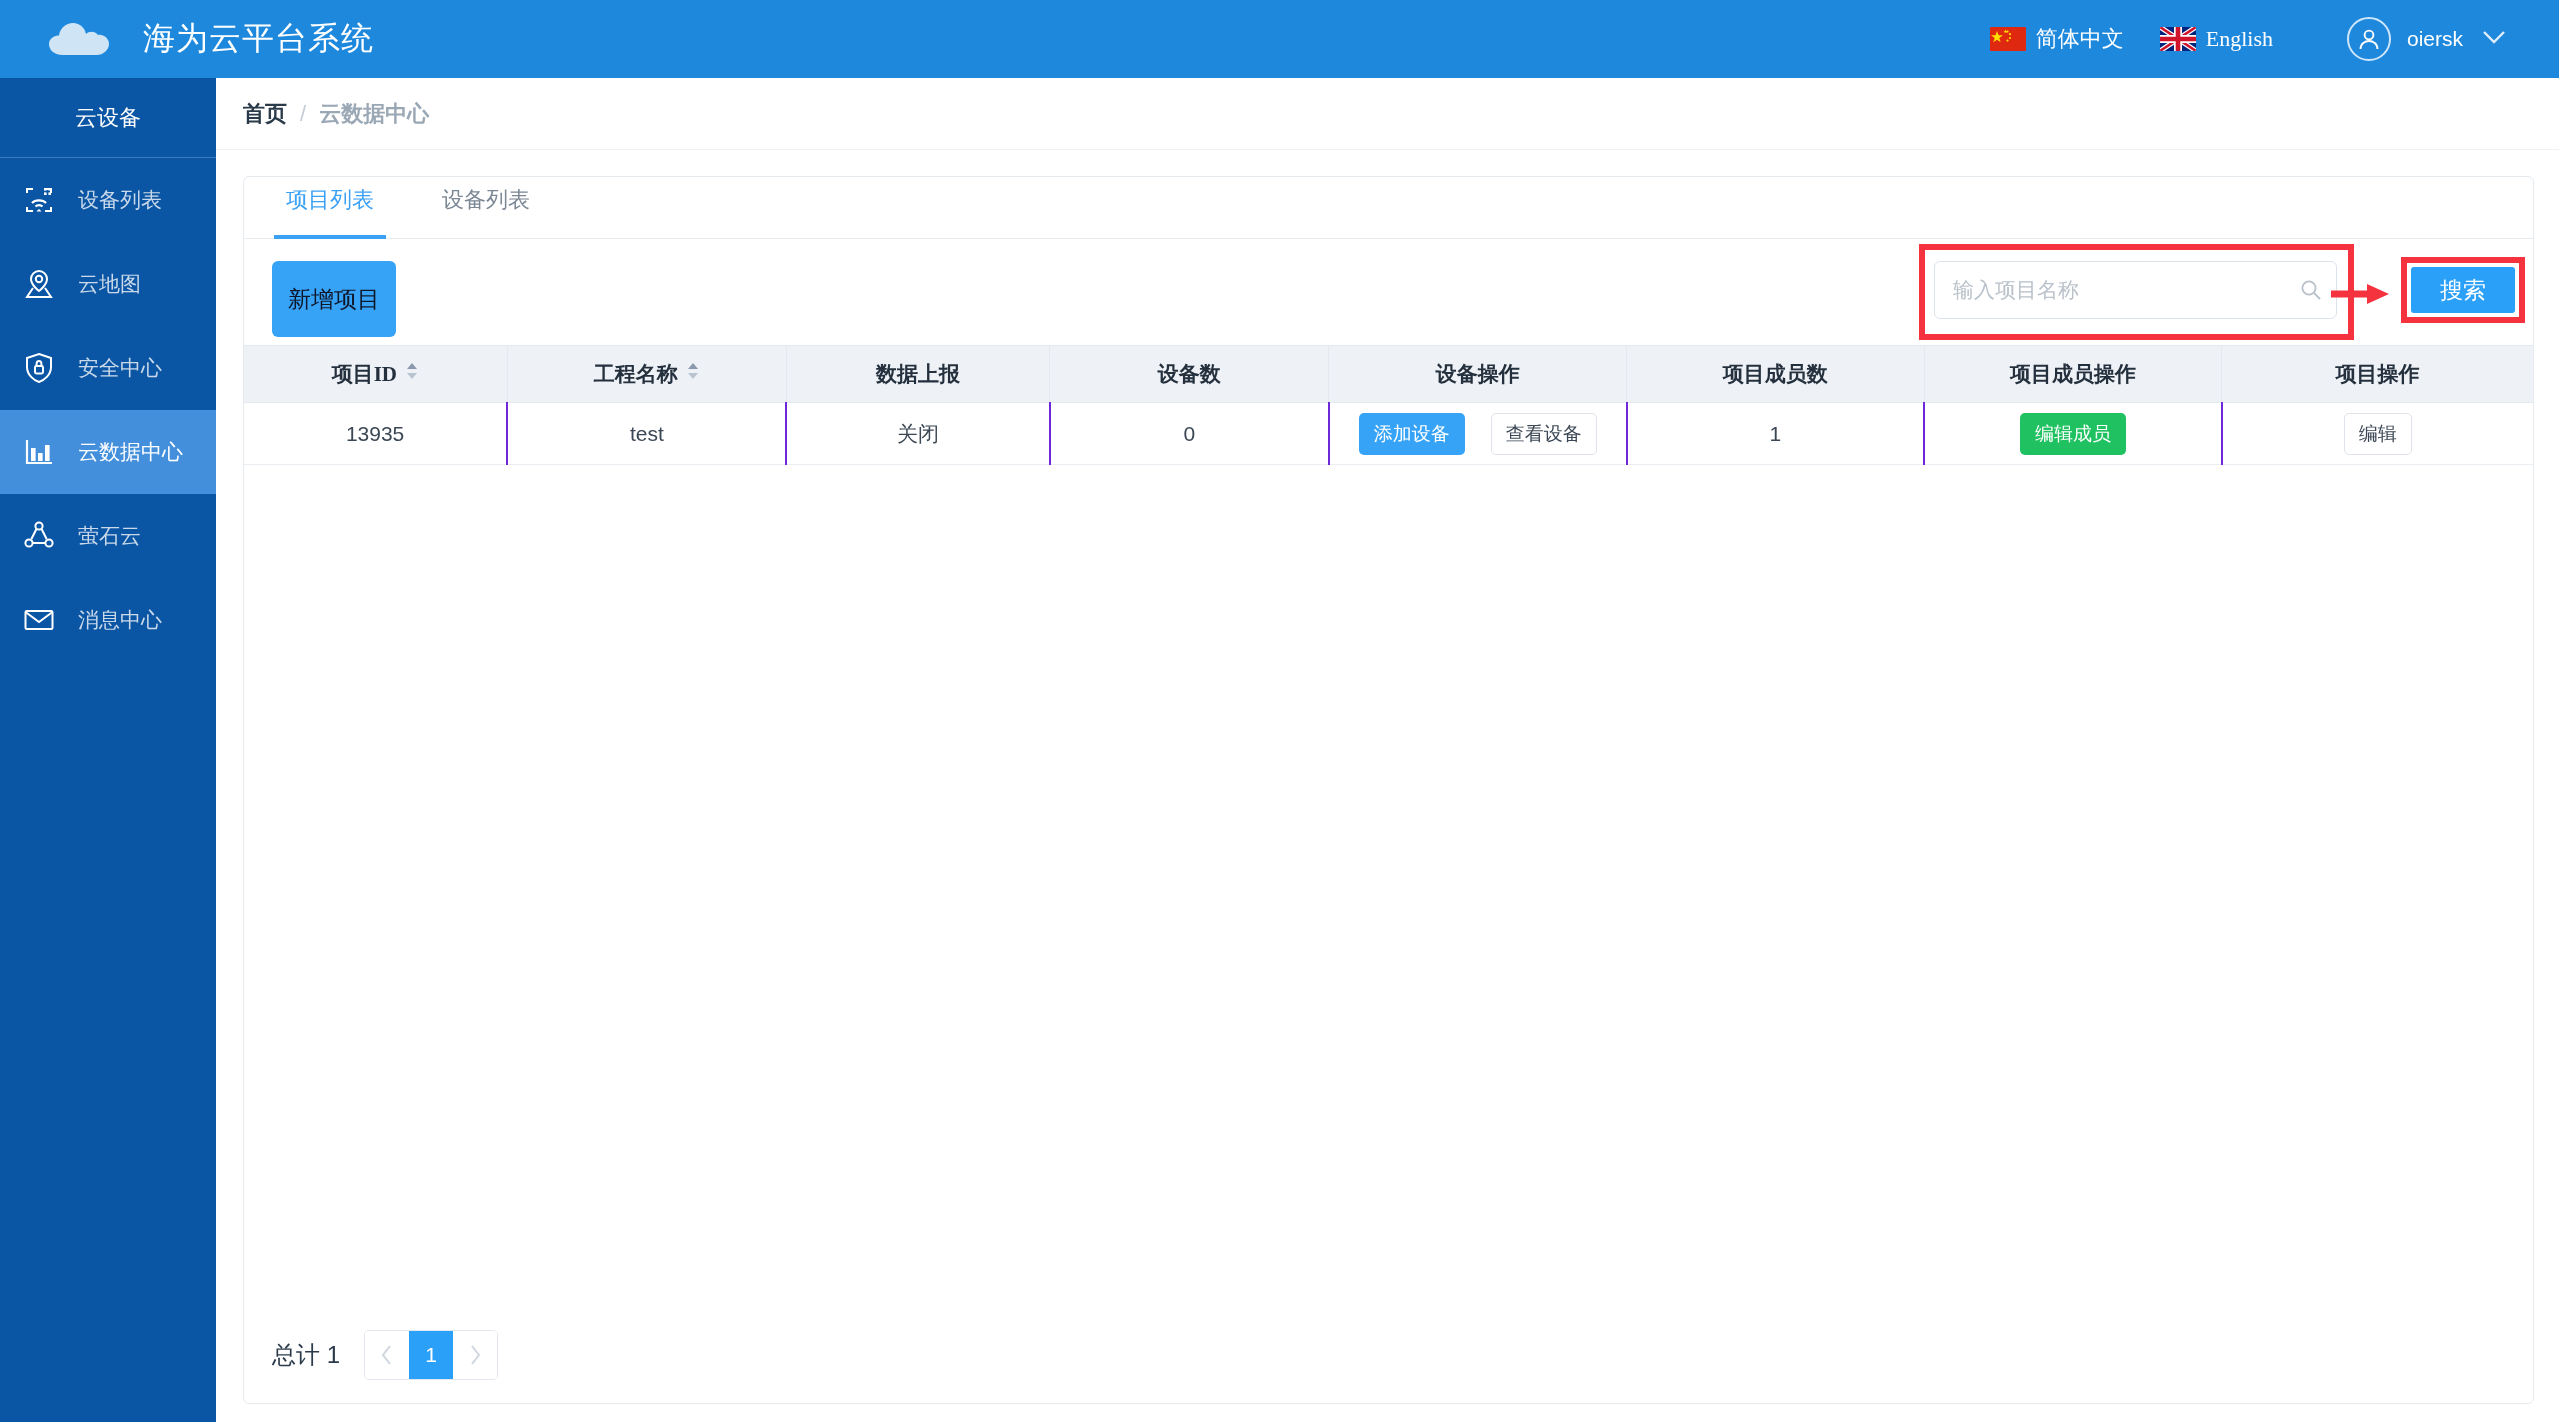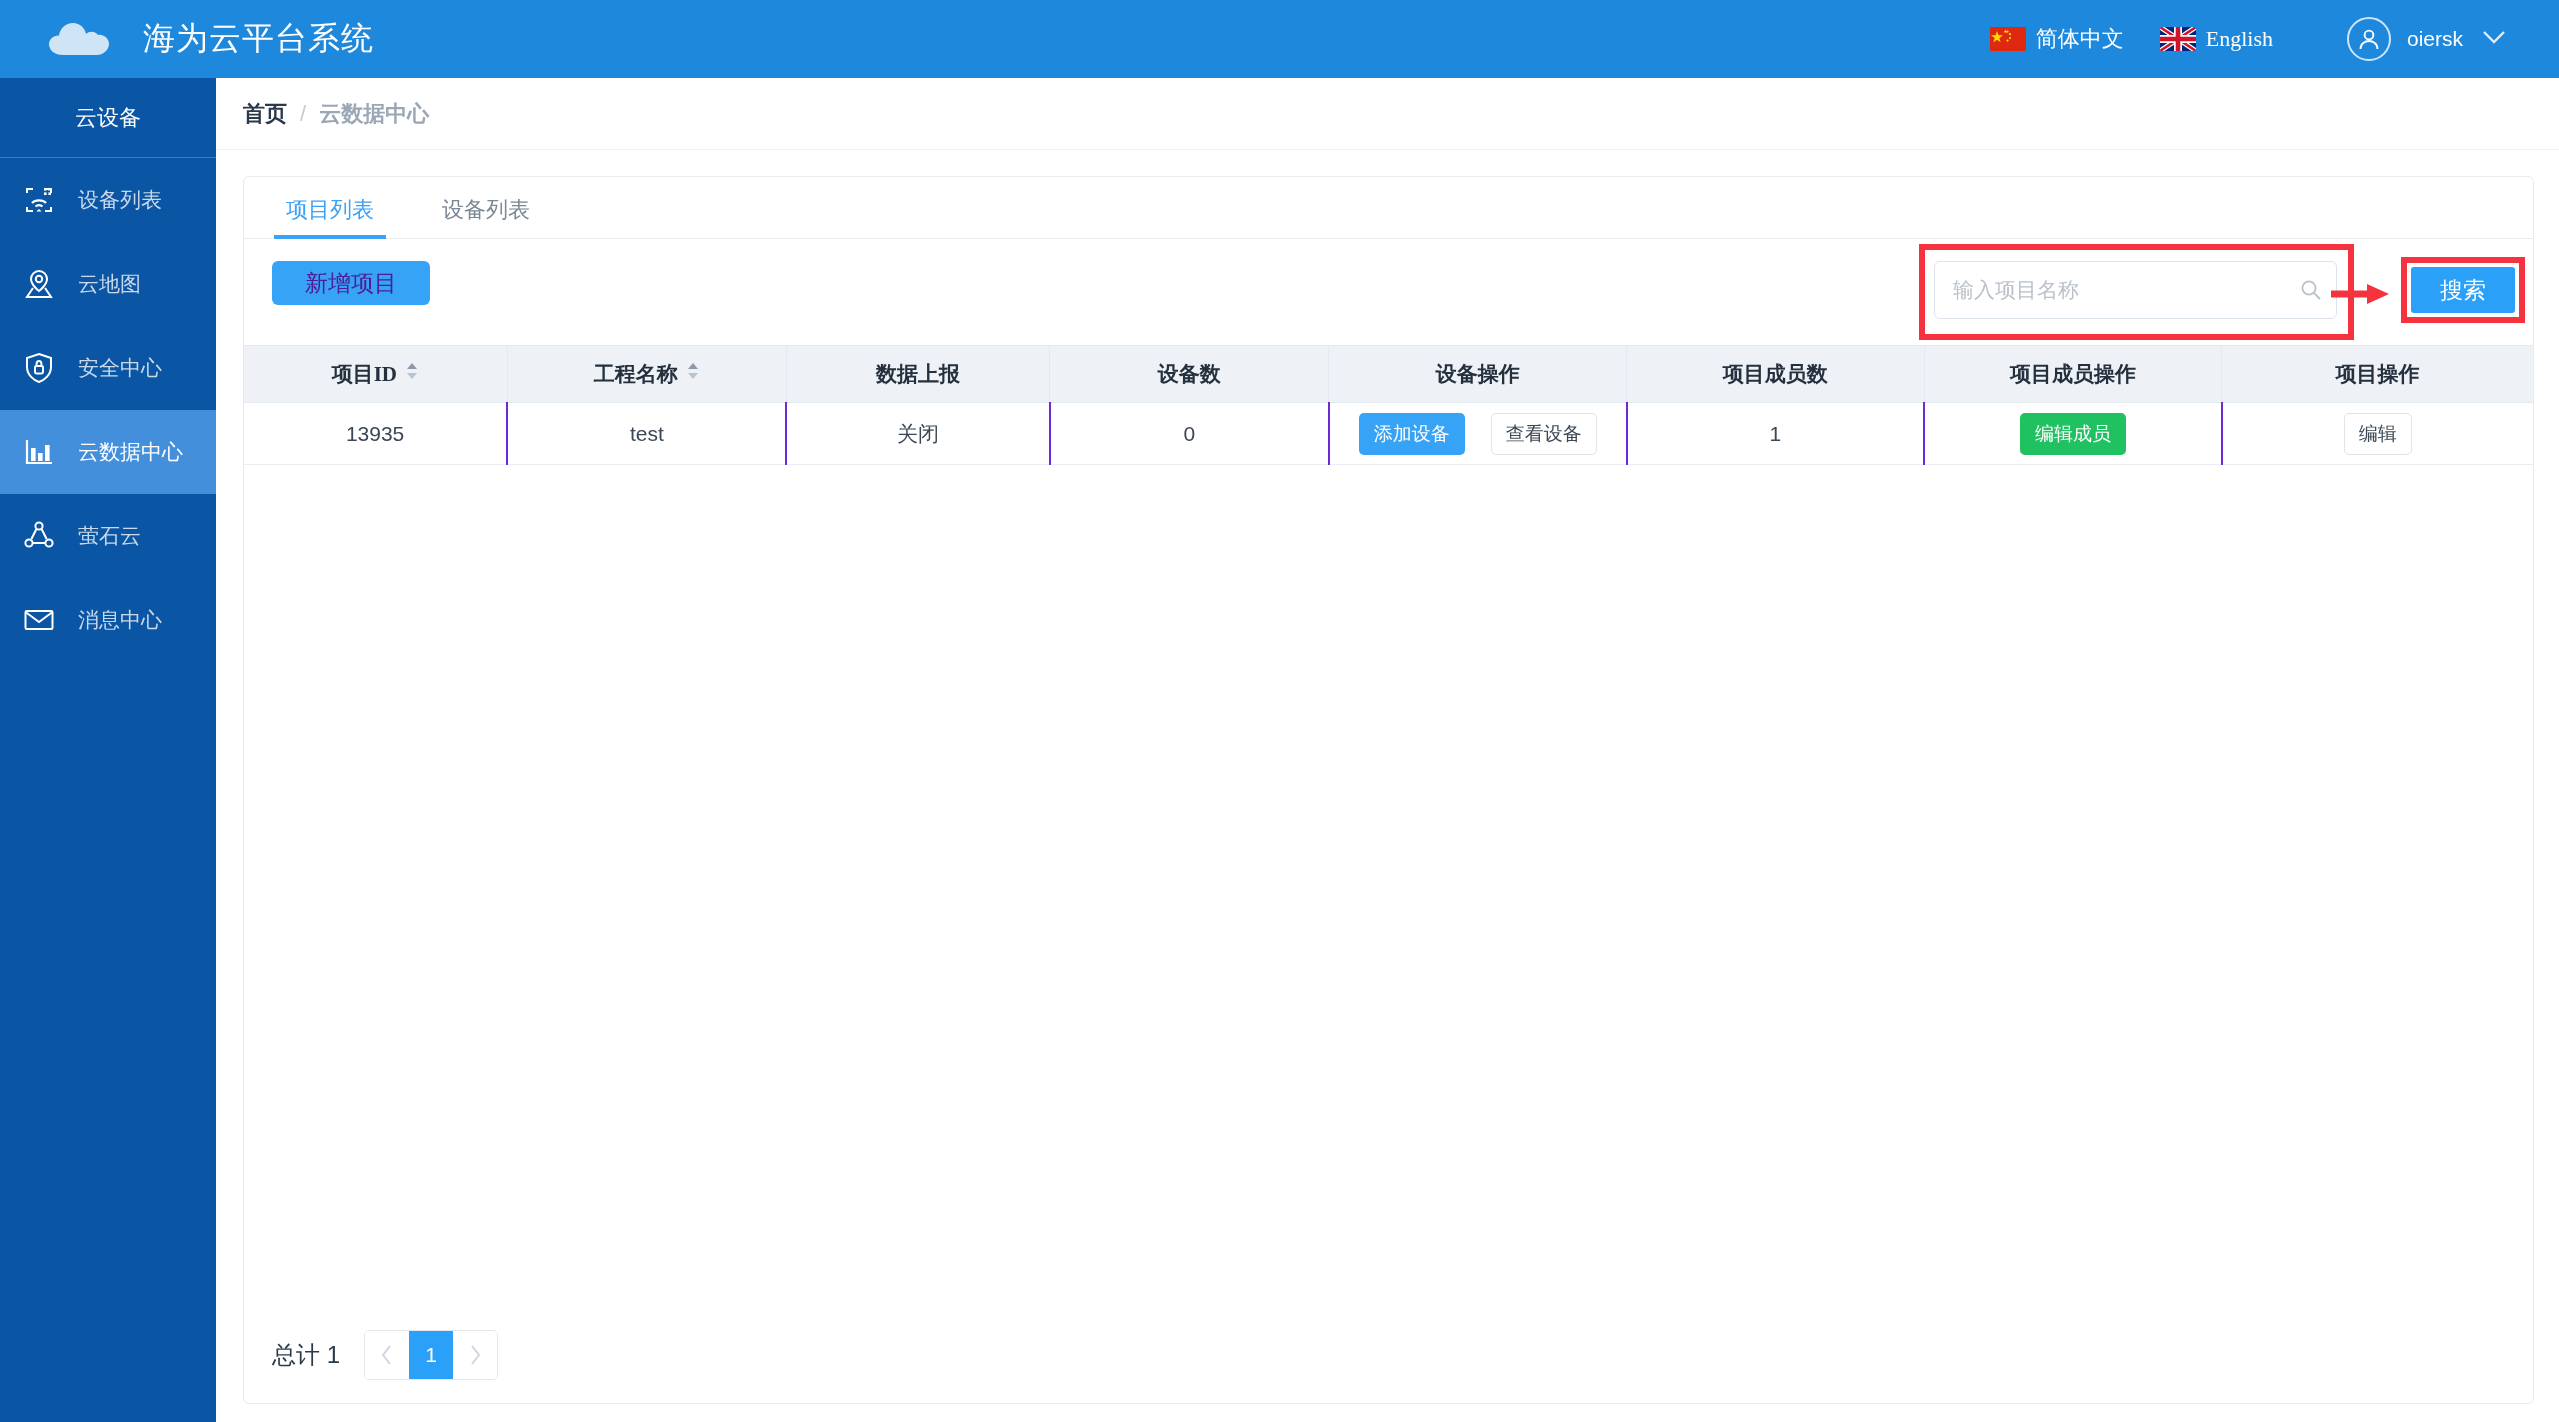--- a/index.html
+++ b/index.html
@@ -76,34 +76,34 @@
 
   .card {
     position: absolute; top: 98px; left: 27px;
     width: 2291px; height: 1228px;
     background: #ffffff; border: 1px solid #e6ebf0; border-radius: 6px;
   }
 
   
   .tabs { height: 62px; display:flex; align-items: flex-end; padding-left: 30px;
           border-bottom: 1px solid #e8ecf1; }
-  .tab { font-size: 22px; color: #7b8794; padding: 0 12px 13px 12px; margin-right: 44px;
+  .tab { font-size: 22px; color: #7b8794; padding: 0 12px 23px 12px; margin-right: 44px;
          cursor: pointer; position: relative; }
   .tab.active { color: #3ba1f5; }
   .tab.active::after {
     content:""; position: absolute; left: 0; right: 0; bottom: -1px;
     height: 4px; background: #3ba1f5;
   }
 
   
   .toolbar { position: relative; height: 106px; }
   .btn-new {
     position: absolute; left: 28px; top: 22px;
-    background: #36a3f7; color: #4c1d95; border: none; border-radius: 6px;
-    font-size: 23px; padding: 0 33px; height: 44px; cursor: pointer;
+    background: #36a3f7; color: #0f172a; border: none; border-radius: 6px;
+    font-size: 23px; padding: 0 16px; height: 76px; cursor: pointer;
     font-family: inherit;
   }
   .search-wrap { position: absolute; right: 196px; top: 22px; width: 403px; }
   .search-input {
     width: 100%; height: 58px; border: 1px solid #dde3ea; border-radius: 6px;
     padding: 0 46px 0 18px; font-size: 21px; color: #555; outline: none;
     font-family: inherit; background:#fff;
   }
   .search-input::placeholder { color: #b9c1ca; }
   .search-mag {

